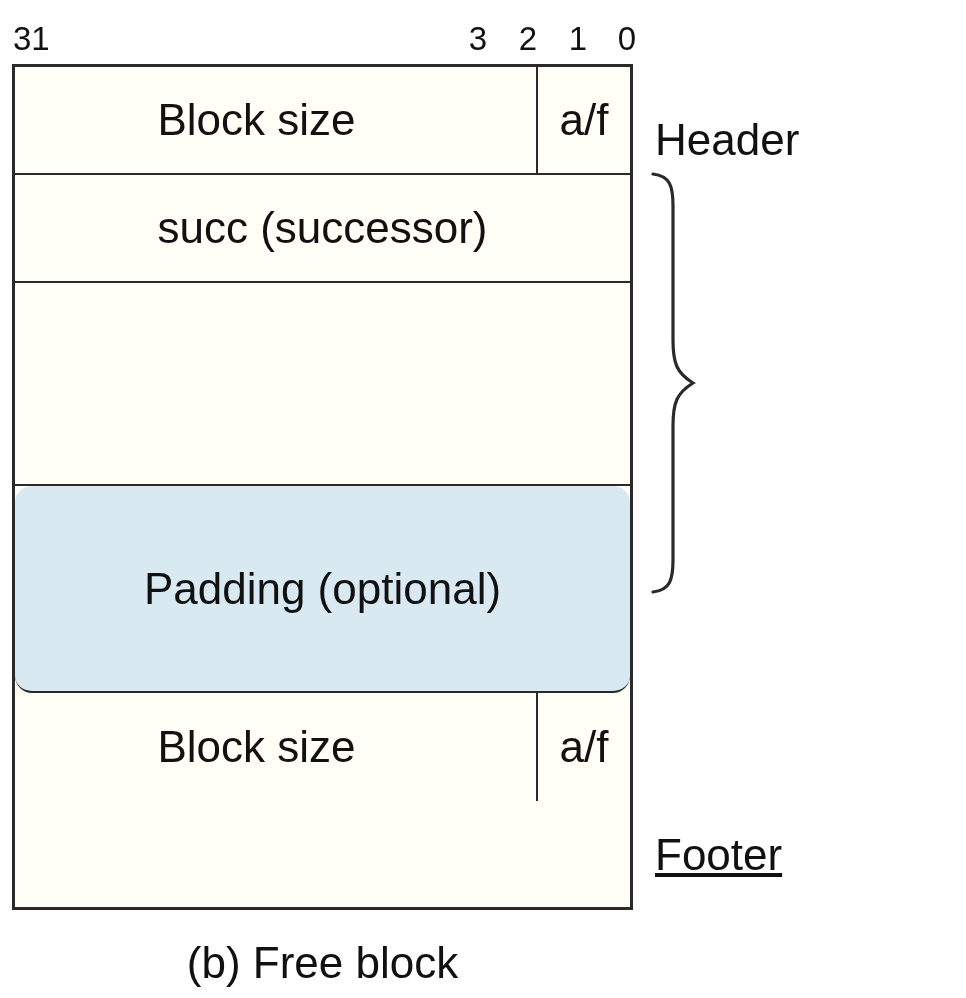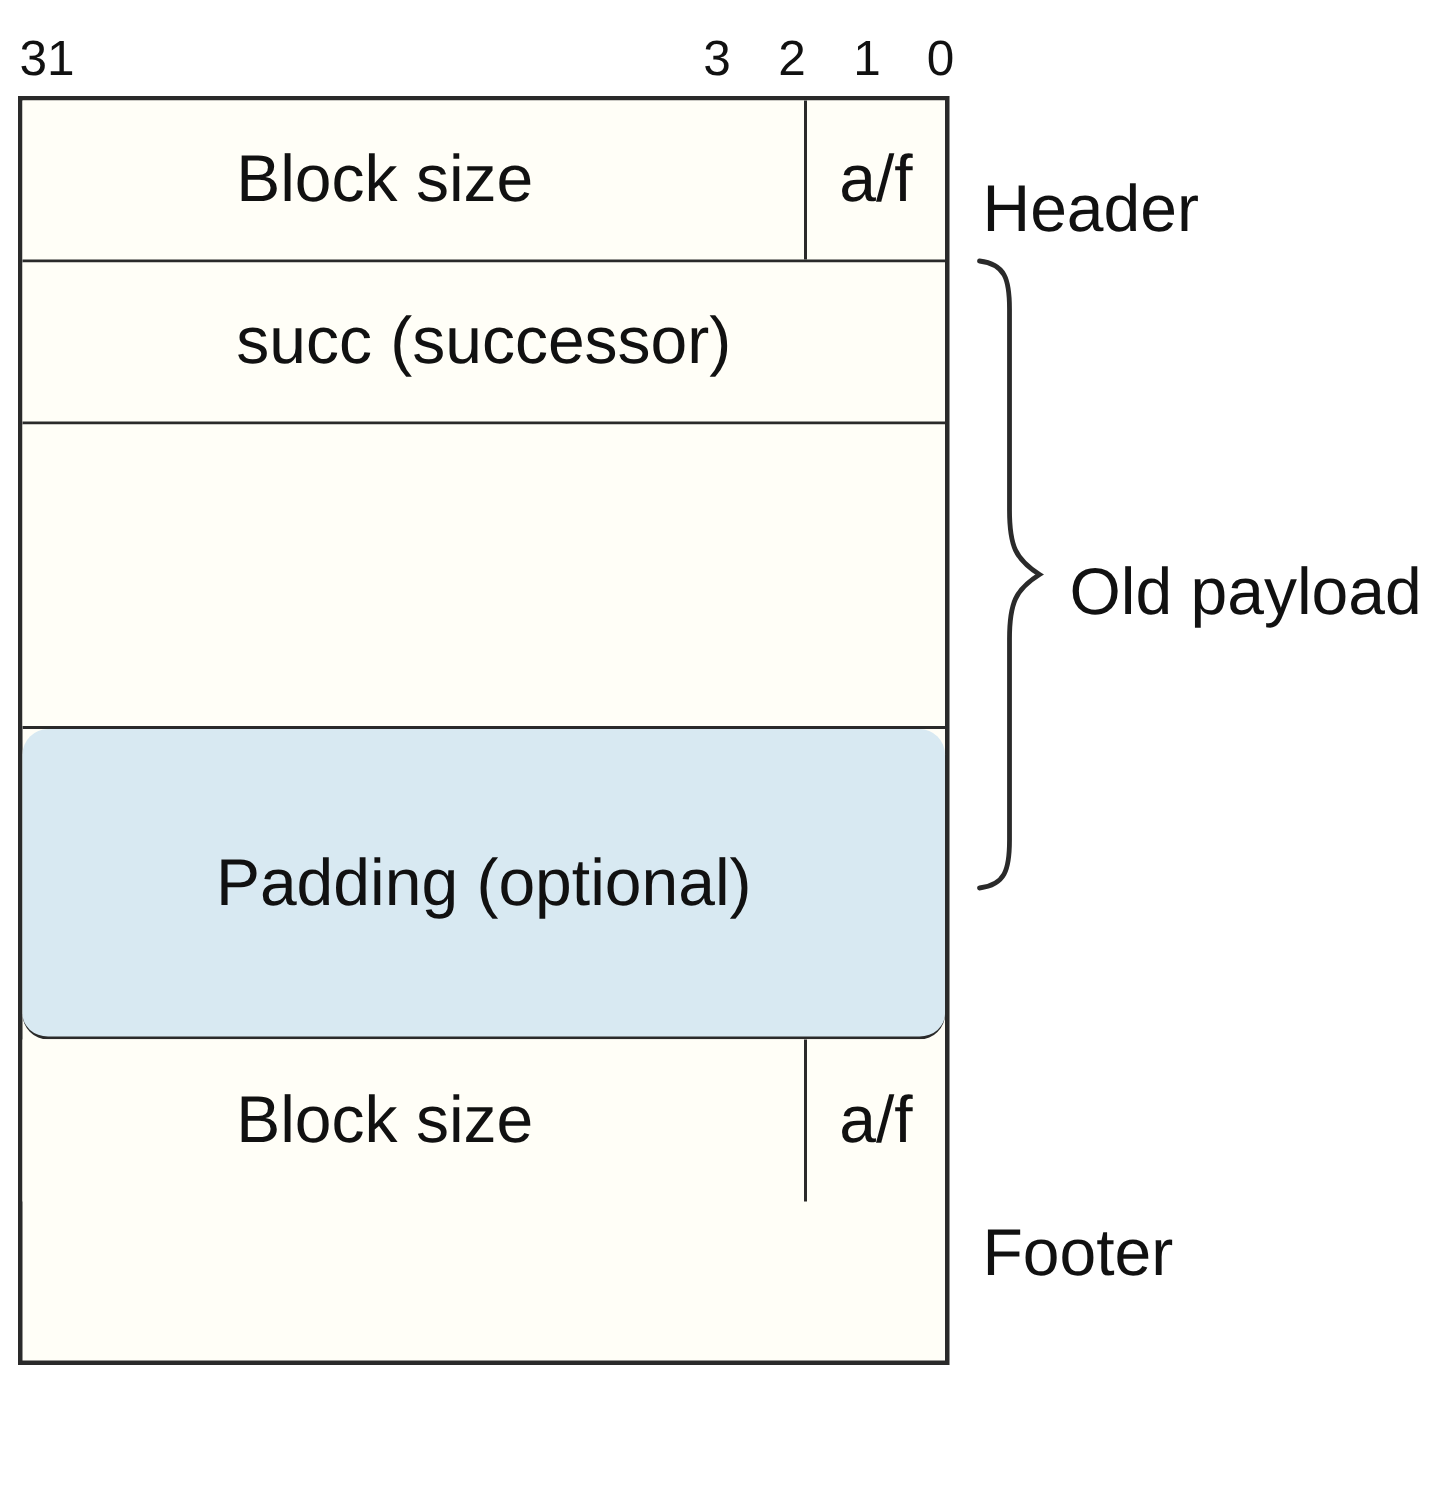--- a/index.html
+++ b/index.html
@@ -76,21 +76,21 @@
   .side-label {
     position: absolute;
     left: 655px;
     height: 48px;
     line-height: 48px;
     font-size: 44px;
     white-space: nowrap;
     color: var(--text);
   }
   .side-label.header-annot { top: 96px; margin-top: 20px; }
-  .side-label.footer-annot { top: 812px; }
+  .side-label.footer-annot { top: 831px; text-decoration: underline; }
   .side-label.payload-annot { left: 713px; top: 371px; }
 
   .brace {
     position: absolute;
     left: 650px; top: 172px;
     width: 46px; height: 422px;
   }
   .brace svg { display: block; width: 100%; height: 100%; }
   .brace path {
     fill: none;
@@ -143,18 +143,18 @@
   </div>
 
   <span class="side-label header-annot">Header</span>
 
   <div class="brace">
     <svg viewBox="0 0 46 422" preserveAspectRatio="none">
       <path d="M3,2 C20,4 23,14 23,34 L23,168 C23,192 27,201 43,211 C27,221 23,230 23,254 L23,388 C23,408 20,418 3,420"></path>
     </svg>
   </div>
 
-  <span class="side-label payload-annot">Old payload</span>
 
   <span class="side-label footer-annot">Footer</span>
 
+  <div class="caption">(b) Free block</div>
 
 </div>
 
 </body></html>

